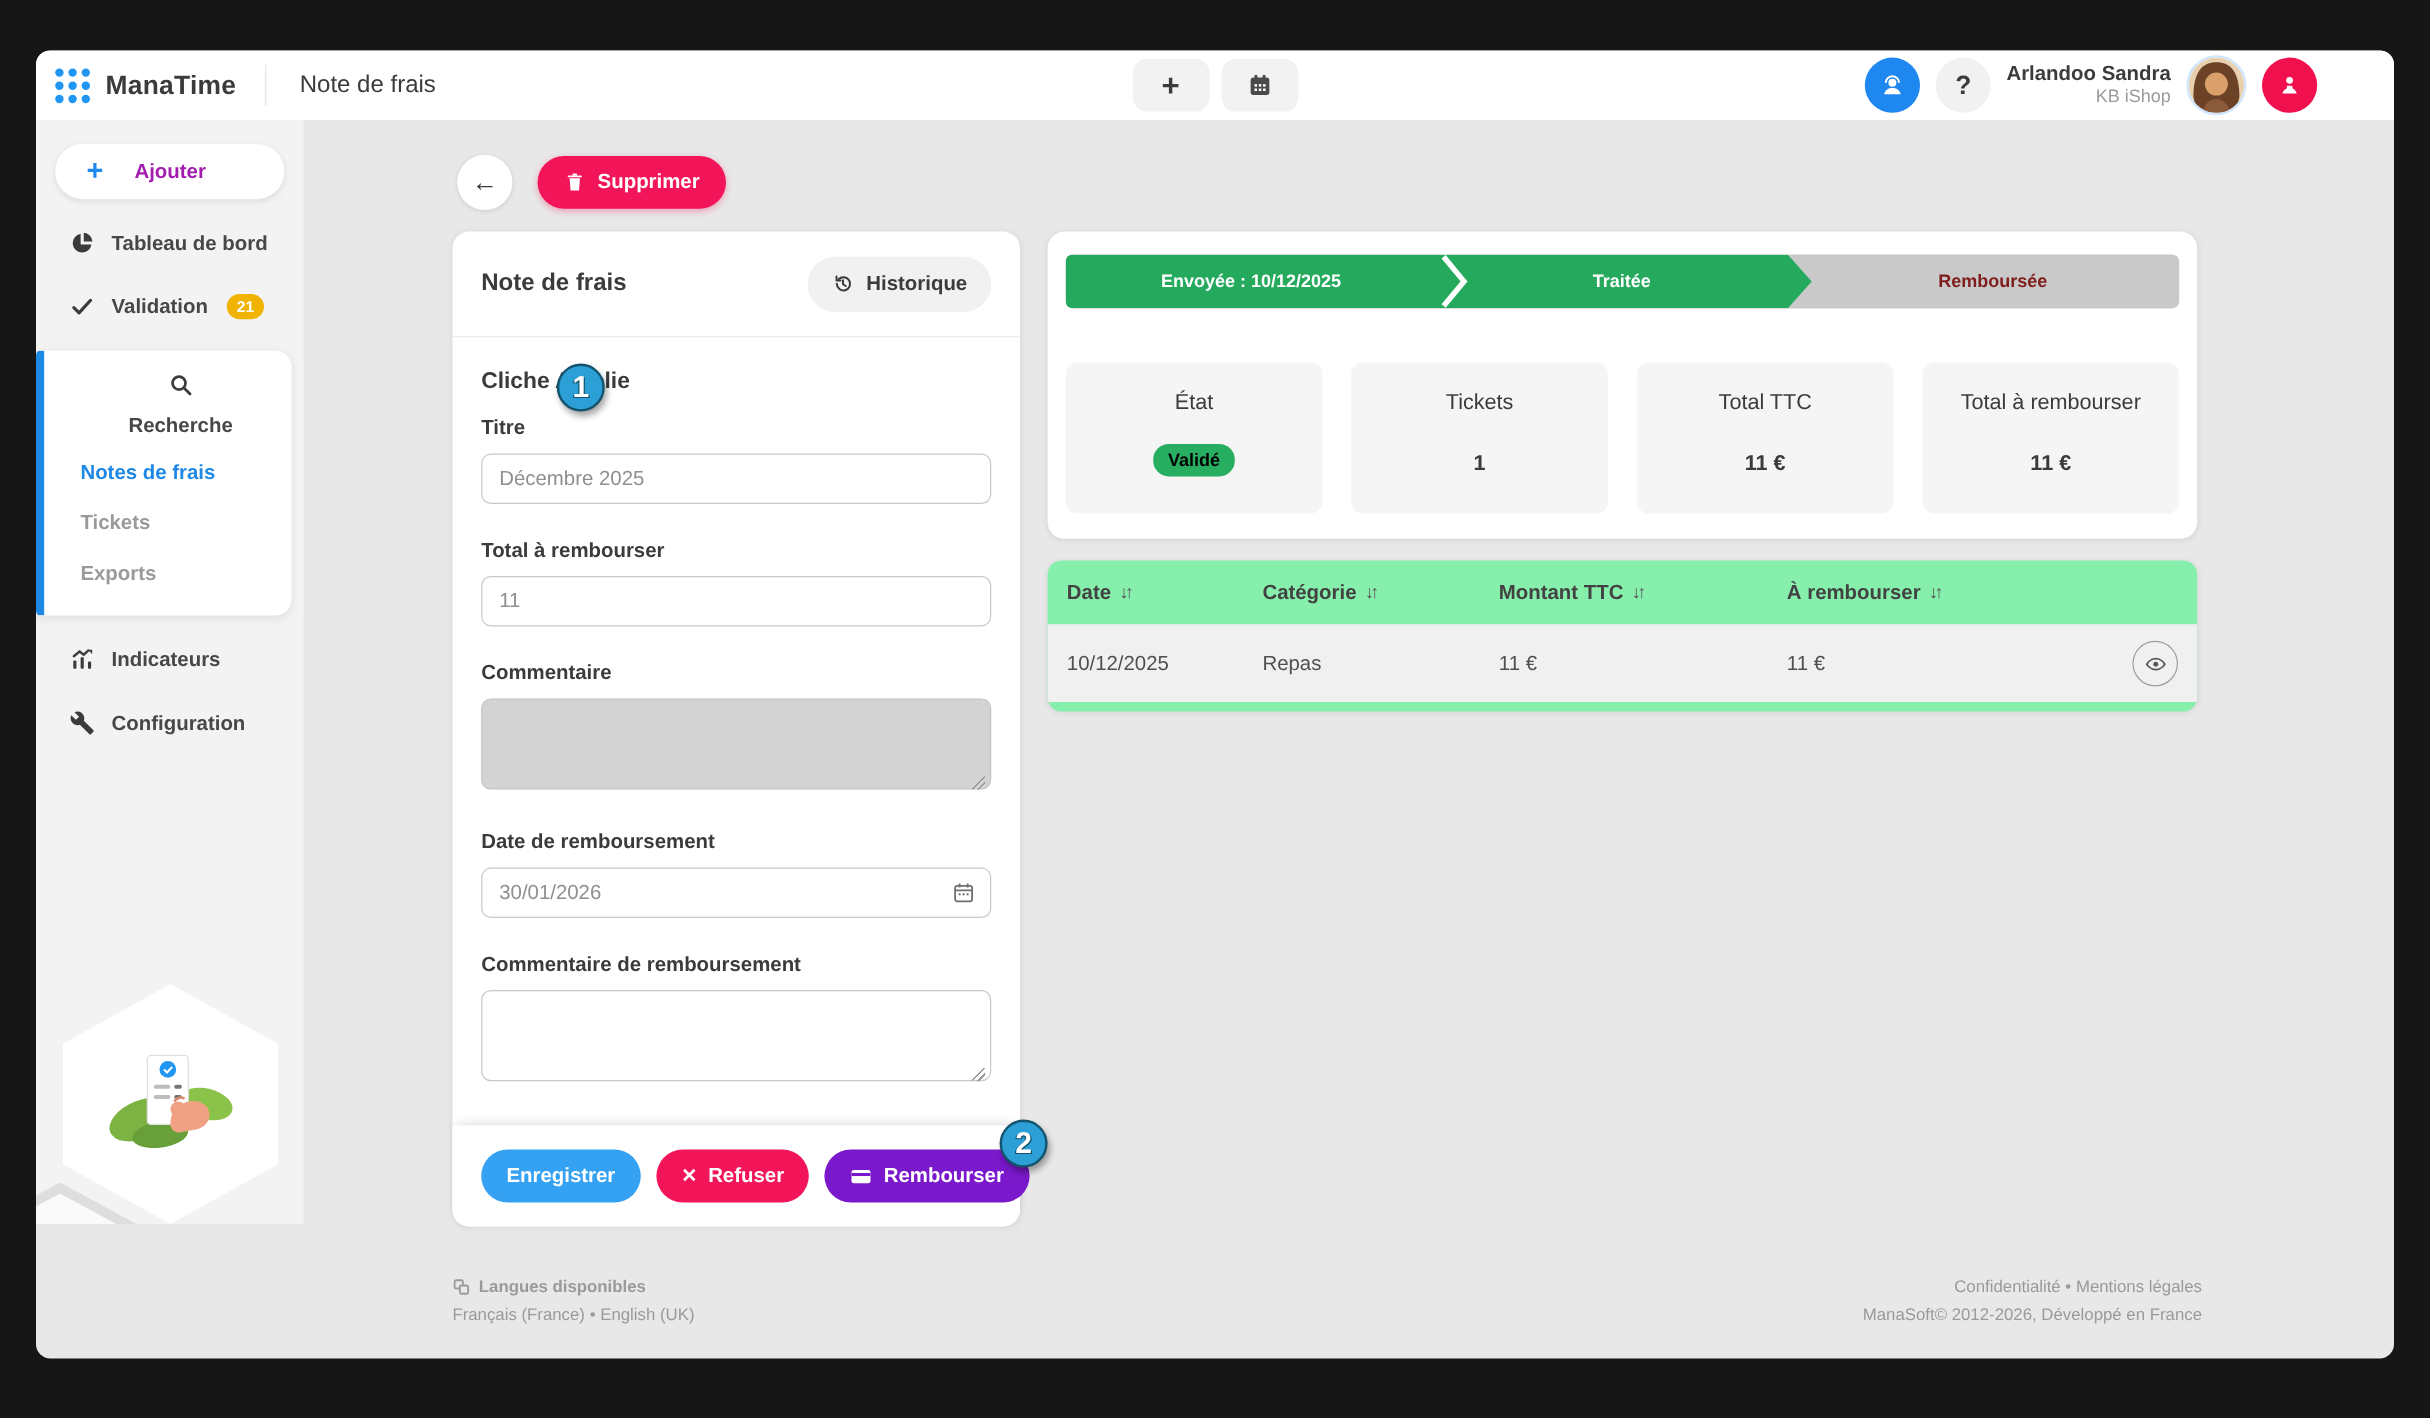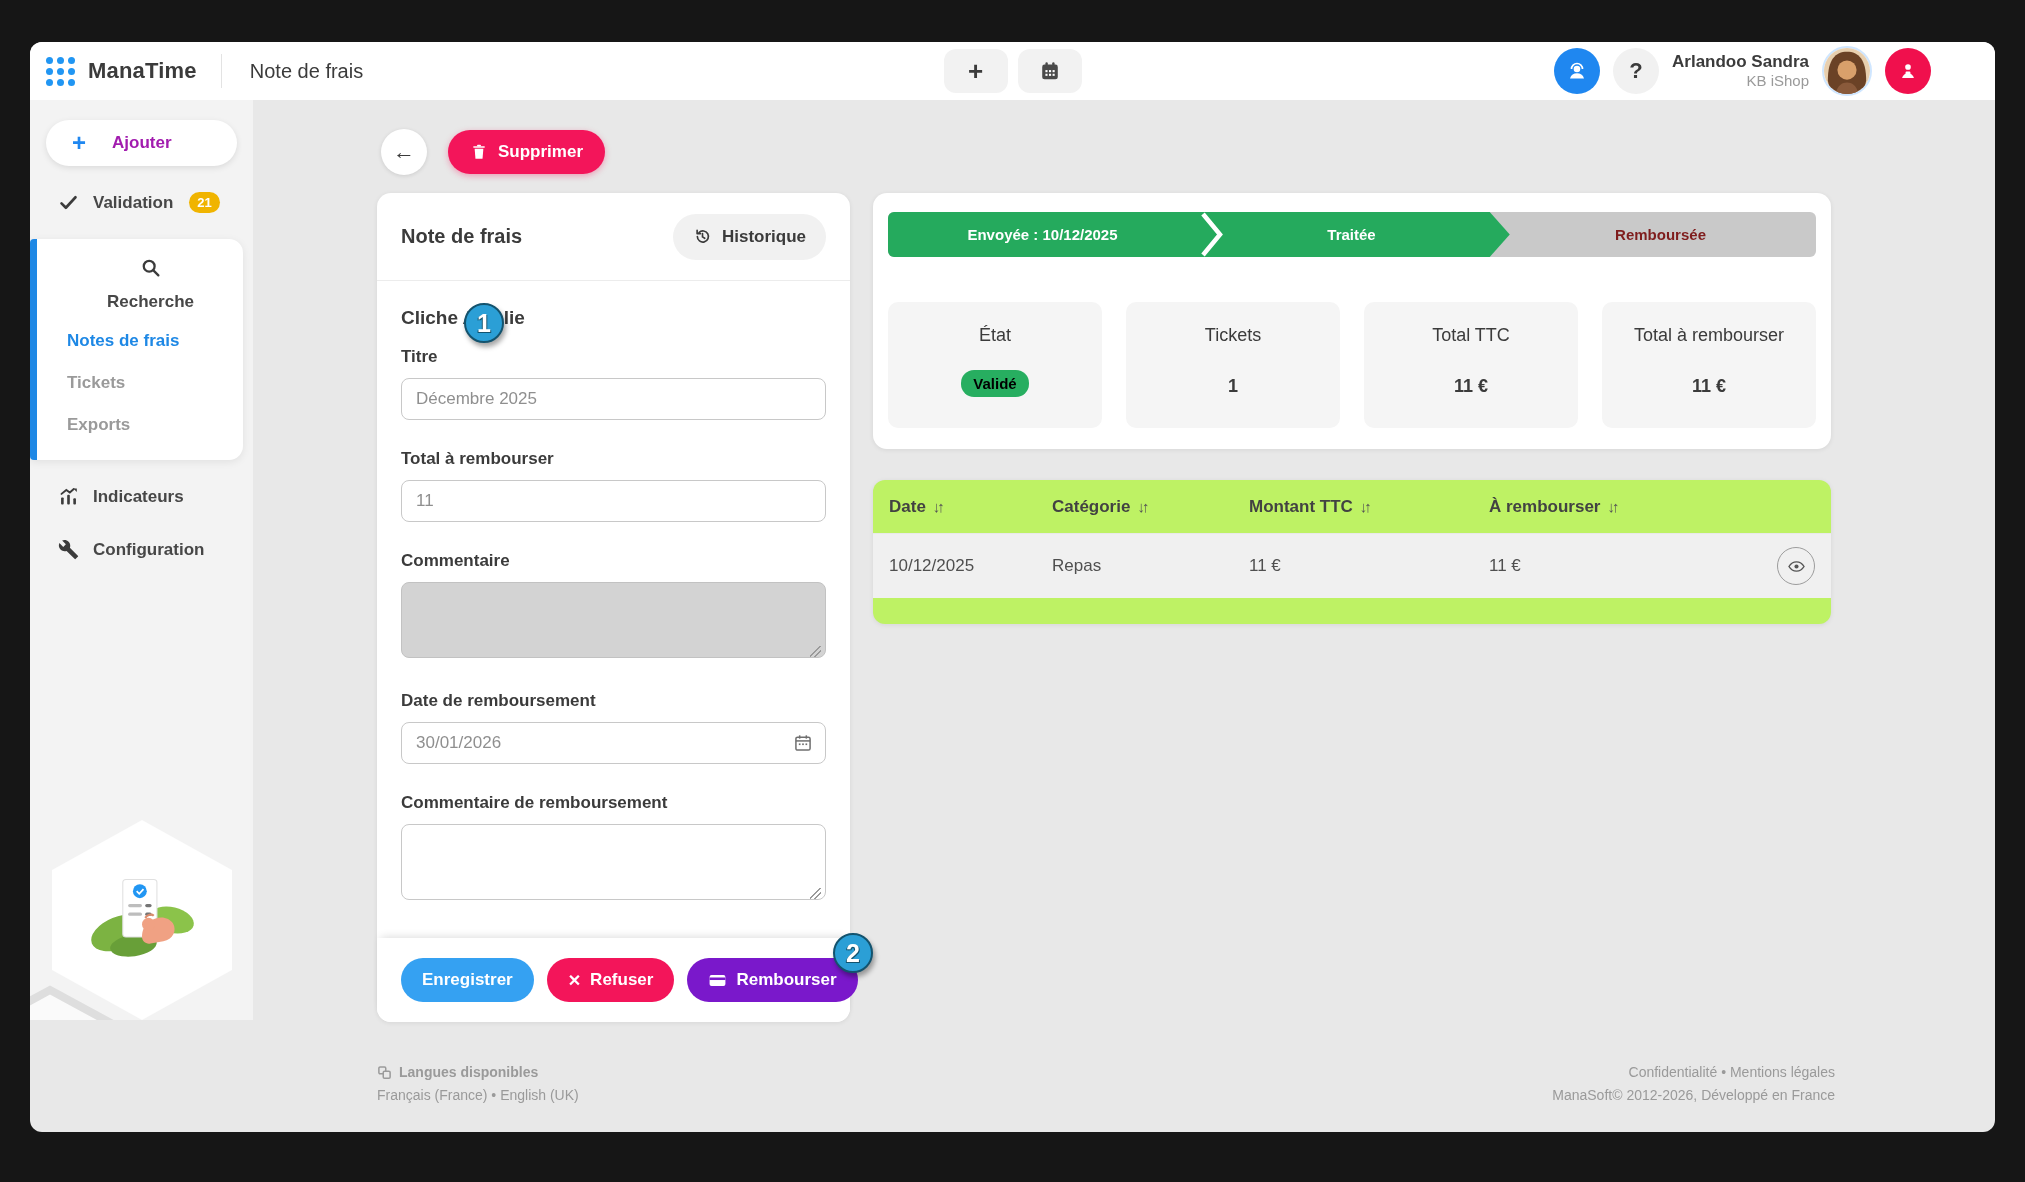--- a/index.html
+++ b/index.html
@@ -121,21 +121,21 @@
   .sl-0 { left:0; color:#fff; } .sl-1 { left:33.3%; color:#fff; } .sl-2 { left:66.6%; color:#7f1d1d; }
   .stats-row { position:absolute; left:15px; right:15px; top:109px; display:flex; gap:24px; }
   .stat-card { flex:1; height:126px; background:#f5f5f5; border-radius:10px; text-align:center;
                padding-top:23px; }
   .stat-label { font-size:18px; color:#3b3b3b; }
   .stat-value { margin-top:30px; font-size:18px; font-weight:700; color:#3b3b3b; }
   .badge-green { display:inline-block; background:#27ae60; color:#000000; font-size:15px; font-weight:700;
                  padding:5px 12px; border-radius:13px; margin-top:24px; }
 
   
-  .table-card { position:absolute; left:620px; top:380px; width:958px; height:144px; background:#bef264;
+  .table-card { position:absolute; left:620px; top:367px; width:958px; height:126px; background:#86efac;
                 border-radius:12px; box-shadow:0 1px 5px rgba(0,0,0,.08); overflow:hidden; }
   .thead { height:54px; display:flex; align-items:center; padding:0 16px; border-bottom:1px solid #e9e9e9; }
   .th { font-size:17px; font-weight:700; color:#424242; display:flex; align-items:center; gap:7px; }
   .sort { font-size:15px; font-weight:700; color:#555; cursor:pointer; }
   .sort .up { margin-left:-3px; }
   .c1 { width:163px; } .c2 { width:197px; } .c3 { width:240px; } .c4 { flex:1; }
   .trow { height:64px; background:#f0f0f0; display:flex; align-items:center; padding:0 16px;
           font-size:17px; color:#4f4f4f; cursor:pointer; }
   .eye-btn { margin-left:auto; width:38px; height:38px; border-radius:50%; border:1px solid #9c9c9c;
              background:transparent; display:flex; align-items:center; justify-content:center; cursor:pointer; }
@@ -222,20 +222,27 @@
       </button>
     </div>
   </div>
 
   <div class="sidebar">
     <button class="add-btn">
       <span class="add-plus">+</span>
       <span class="add-label">Ajouter</span>
     </button>
 
+    <div class="side-item" style="margin-top:6px;">
+      <svg width="21" height="21" viewBox="0 0 24 24" fill="#3b3b3b">
+        <path d="M10.5 3.2A9 9 0 1 0 20.8 13.5H10.5z"></path>
+        <path d="M13.5 2.2a9 9 0 0 1 8.3 8.3h-8.3z"></path>
+      </svg>
+      <span>Tableau de bord</span>
+    </div>
 
     <div class="side-item">
       <svg width="21" height="21" viewBox="0 0 24 24" fill="none" stroke="#3b3b3b" stroke-width="3" stroke-linecap="round" stroke-linejoin="round">
         <path d="M4 13l5 5L20 6"></path>
       </svg>
       <span>Validation</span>
       <span class="badge-yellow">21</span>
     </div>
 
     <div class="side-group">

